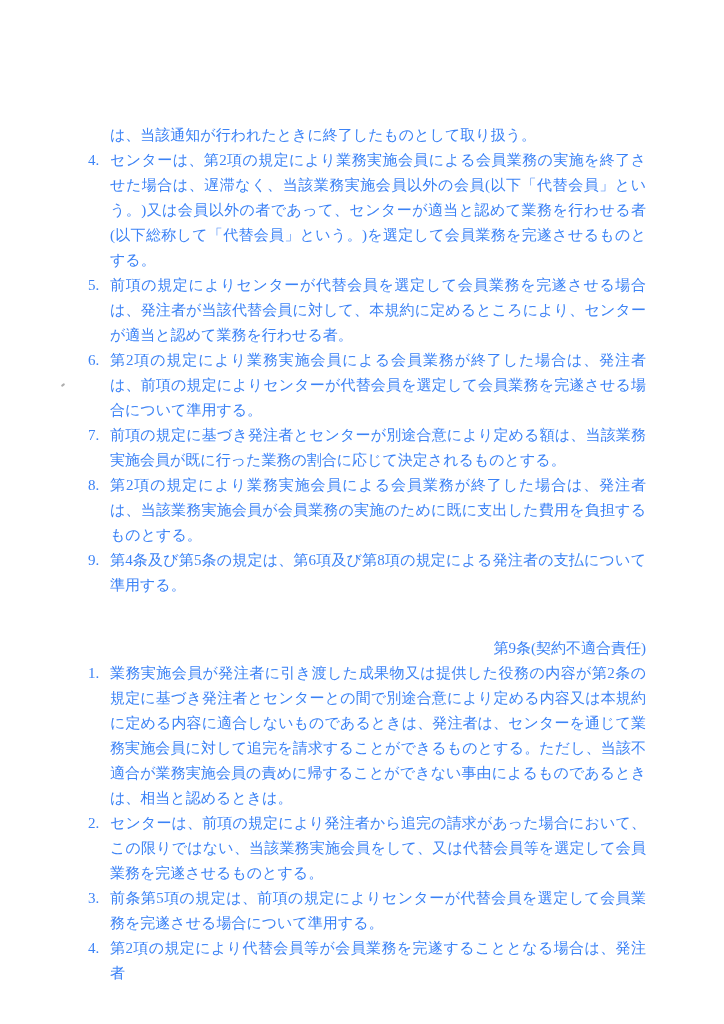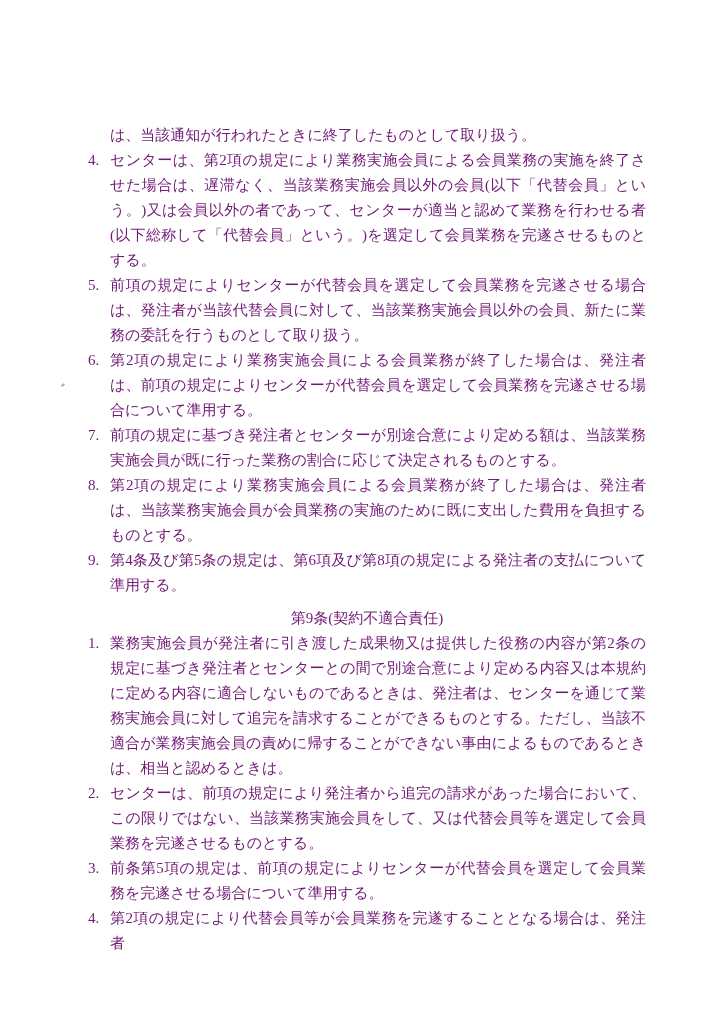--- a/index.html
+++ b/index.html
@@ -12,38 +12,38 @@
   .page {
     position: relative;
     width: 724px; height: 1024px;
     background: #ffffff;
     overflow: hidden;
   }
   .doc {
     position: absolute;
     left: 88px; top: 123px;
     width: 558px;
-    color: #701a75;
+    color: #3b82f6;
     font-size: 15px;
     line-height: 25px;
   }
   .clause { display: flex; }
   .clause .num {
     flex: 0 0 22px;
     width: 22px;
     white-space: nowrap;
   }
   .clause .body {
     flex: 1 1 auto;
     text-align: justify;
     text-justify: inter-ideograph;
   }
   .article-heading {
-    margin-top: 8px;
-    text-align: center;
+    margin-top: 38px;
+    text-align: right;
   }
   .scan-dot {
     position: absolute;
     left: 61px; top: 384px;
     width: 4px; height: 2px;
     background: #adadad;
     transform: rotate(-35deg);
     border-radius: 1px;
   }
 </style>
@@ -60,21 +60,21 @@
       <span class="body">は、当該通知が行われたときに終了したものとして取り扱う。</span>
     </div>
 
     <div class="clause">
       <span class="num">4.</span>
       <span class="body">センターは、第2項の規定により業務実施会員による会員業務の実施を終了させた場合は、遅滞なく、当該業務実施会員以外の会員(以下「代替会員」という。)又は会員以外の者であって、センターが適当と認めて業務を行わせる者(以下総称して「代替会員」という。)を選定して会員業務を完遂させるものとする。</span>
     </div>
 
     <div class="clause">
       <span class="num">5.</span>
-      <span class="body">前項の規定によりセンターが代替会員を選定して会員業務を完遂させる場合は、発注者が当該代替会員に対して、当該業務実施会員以外の会員、新たに業務の委託を行うものとして取り扱う。</span>
+      <span class="body">前項の規定によりセンターが代替会員を選定して会員業務を完遂させる場合は、発注者が当該代替会員に対して、本規約に定めるところにより、センターが適当と認めて業務を行わせる者。</span>
     </div>
 
     <div class="clause">
       <span class="num">6.</span>
       <span class="body">第2項の規定により業務実施会員による会員業務が終了した場合は、発注者は、前項の規定によりセンターが代替会員を選定して会員業務を完遂させる場合について準用する。</span>
     </div>
 
     <div class="clause">
       <span class="num">7.</span>
       <span class="body">前項の規定に基づき発注者とセンターが別途合意により定める額は、当該業務実施会員が既に行った業務の割合に応じて決定されるものとする。</span>

